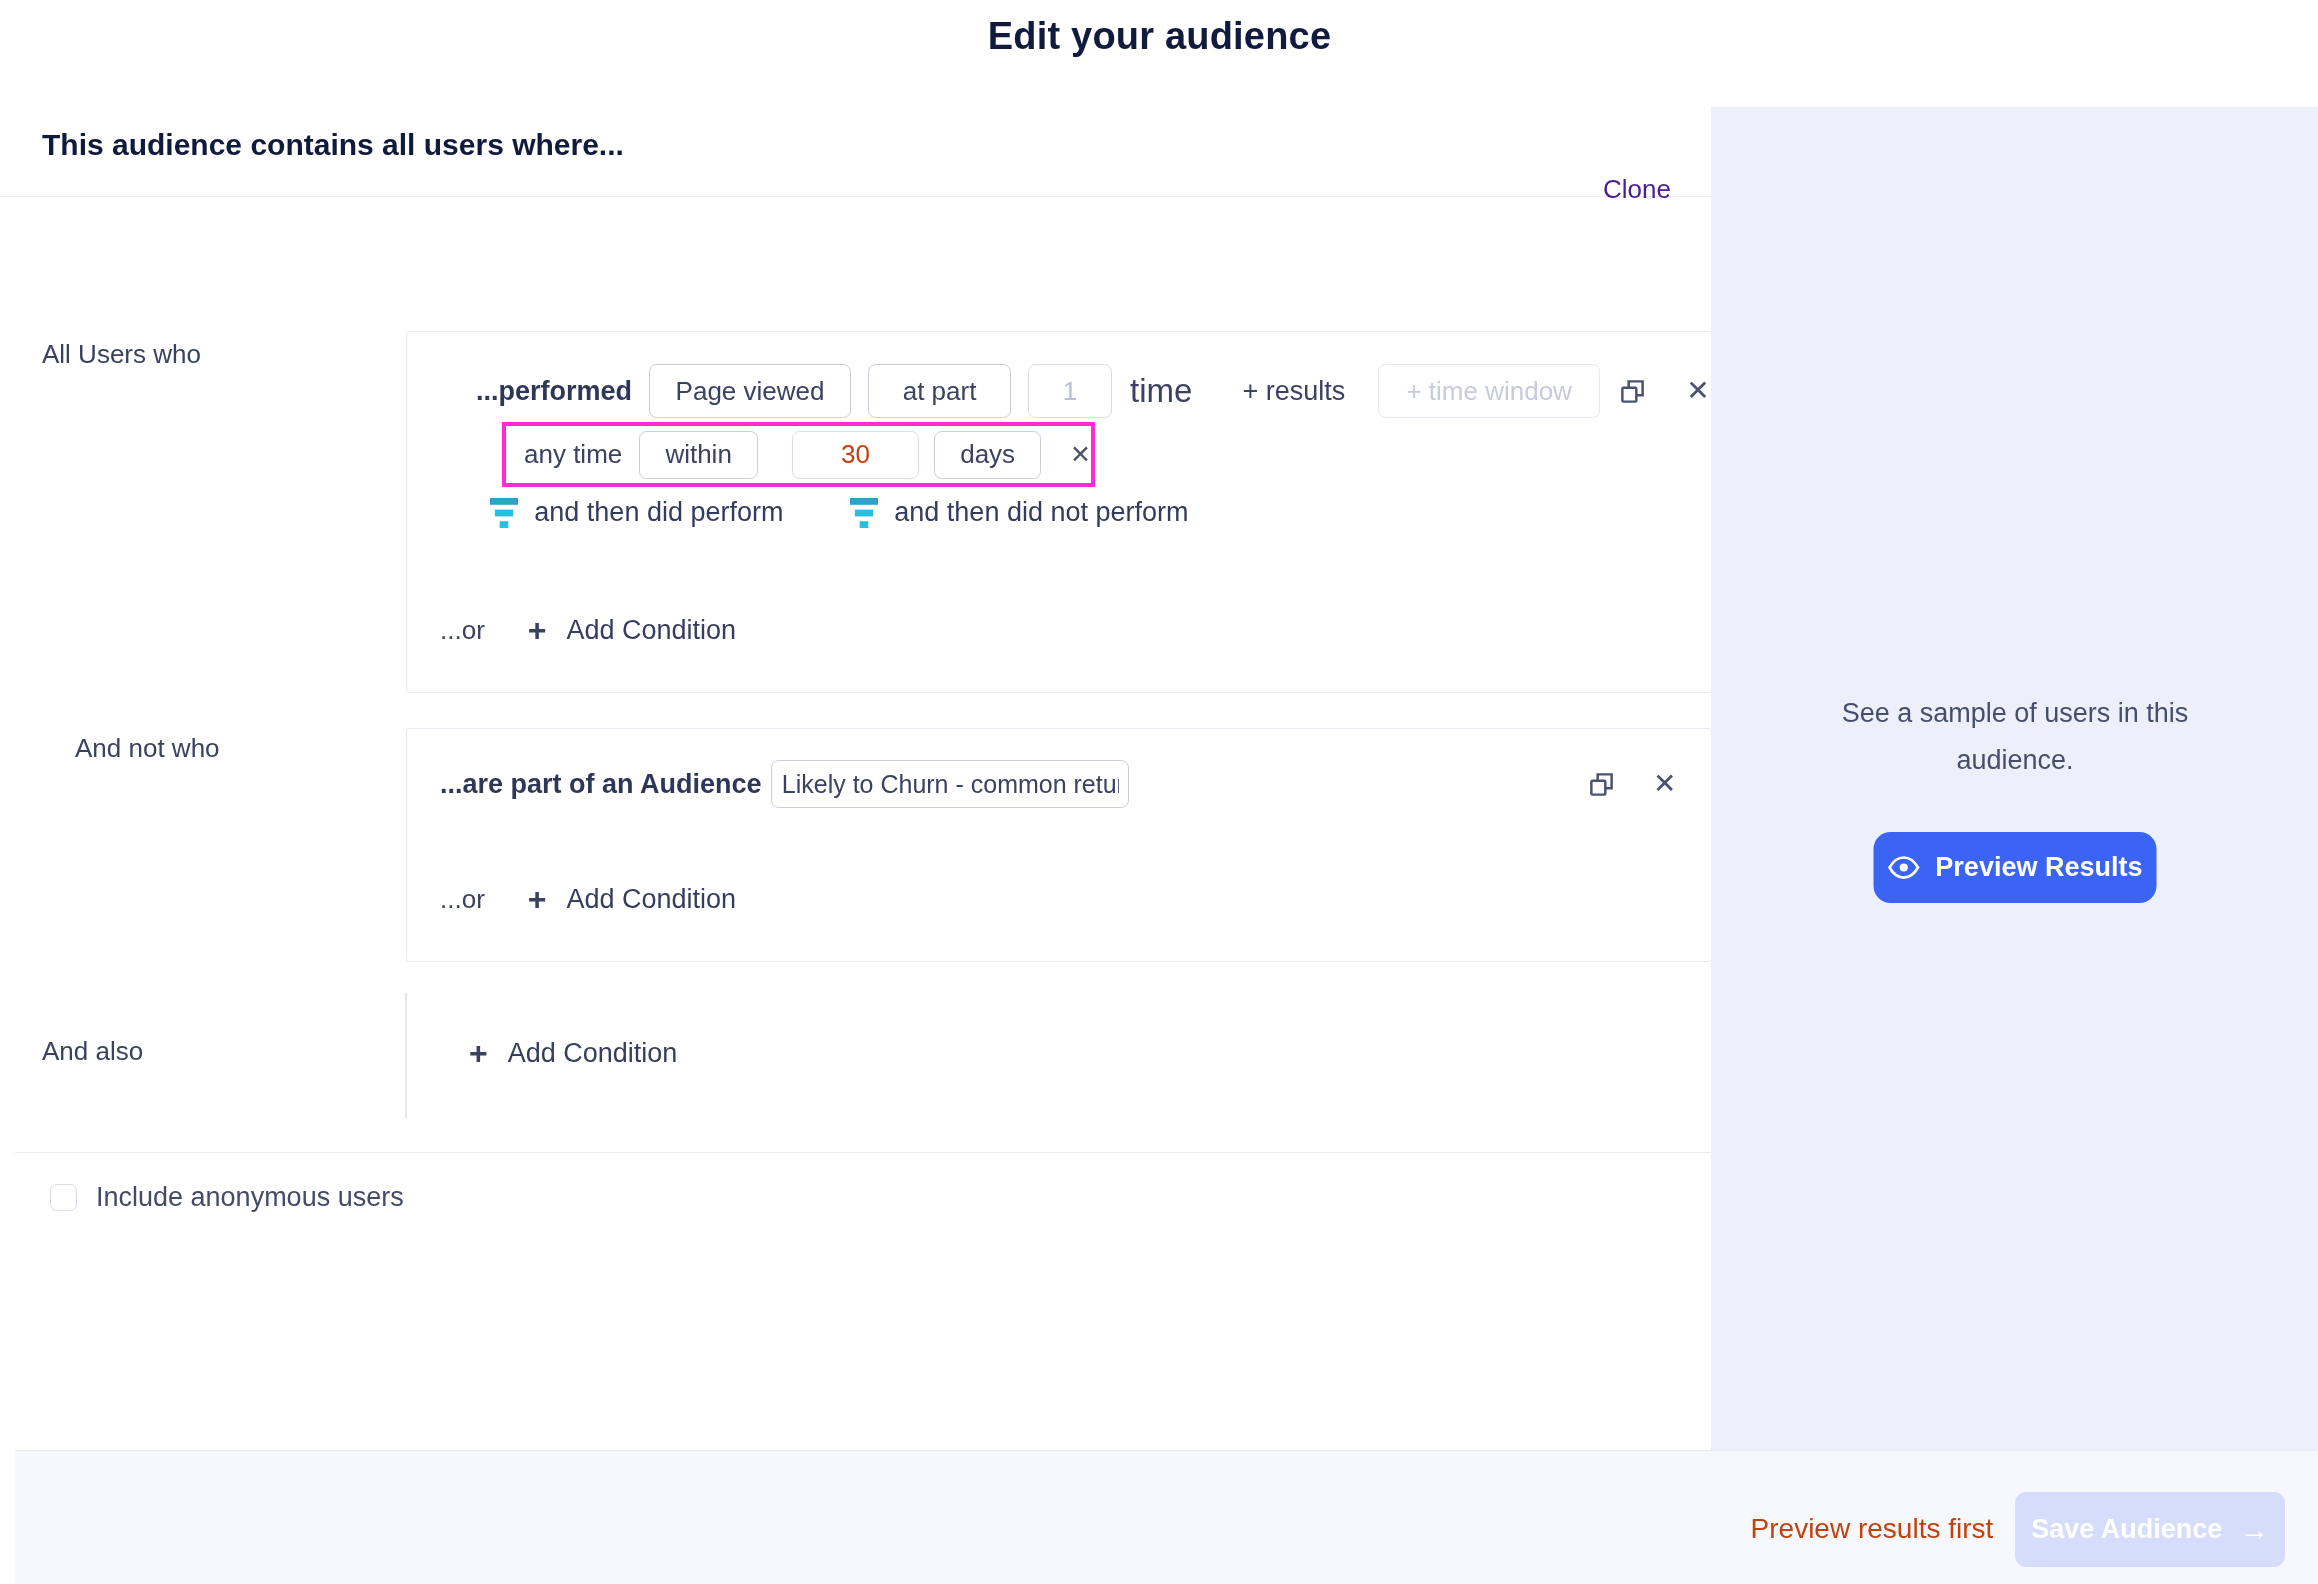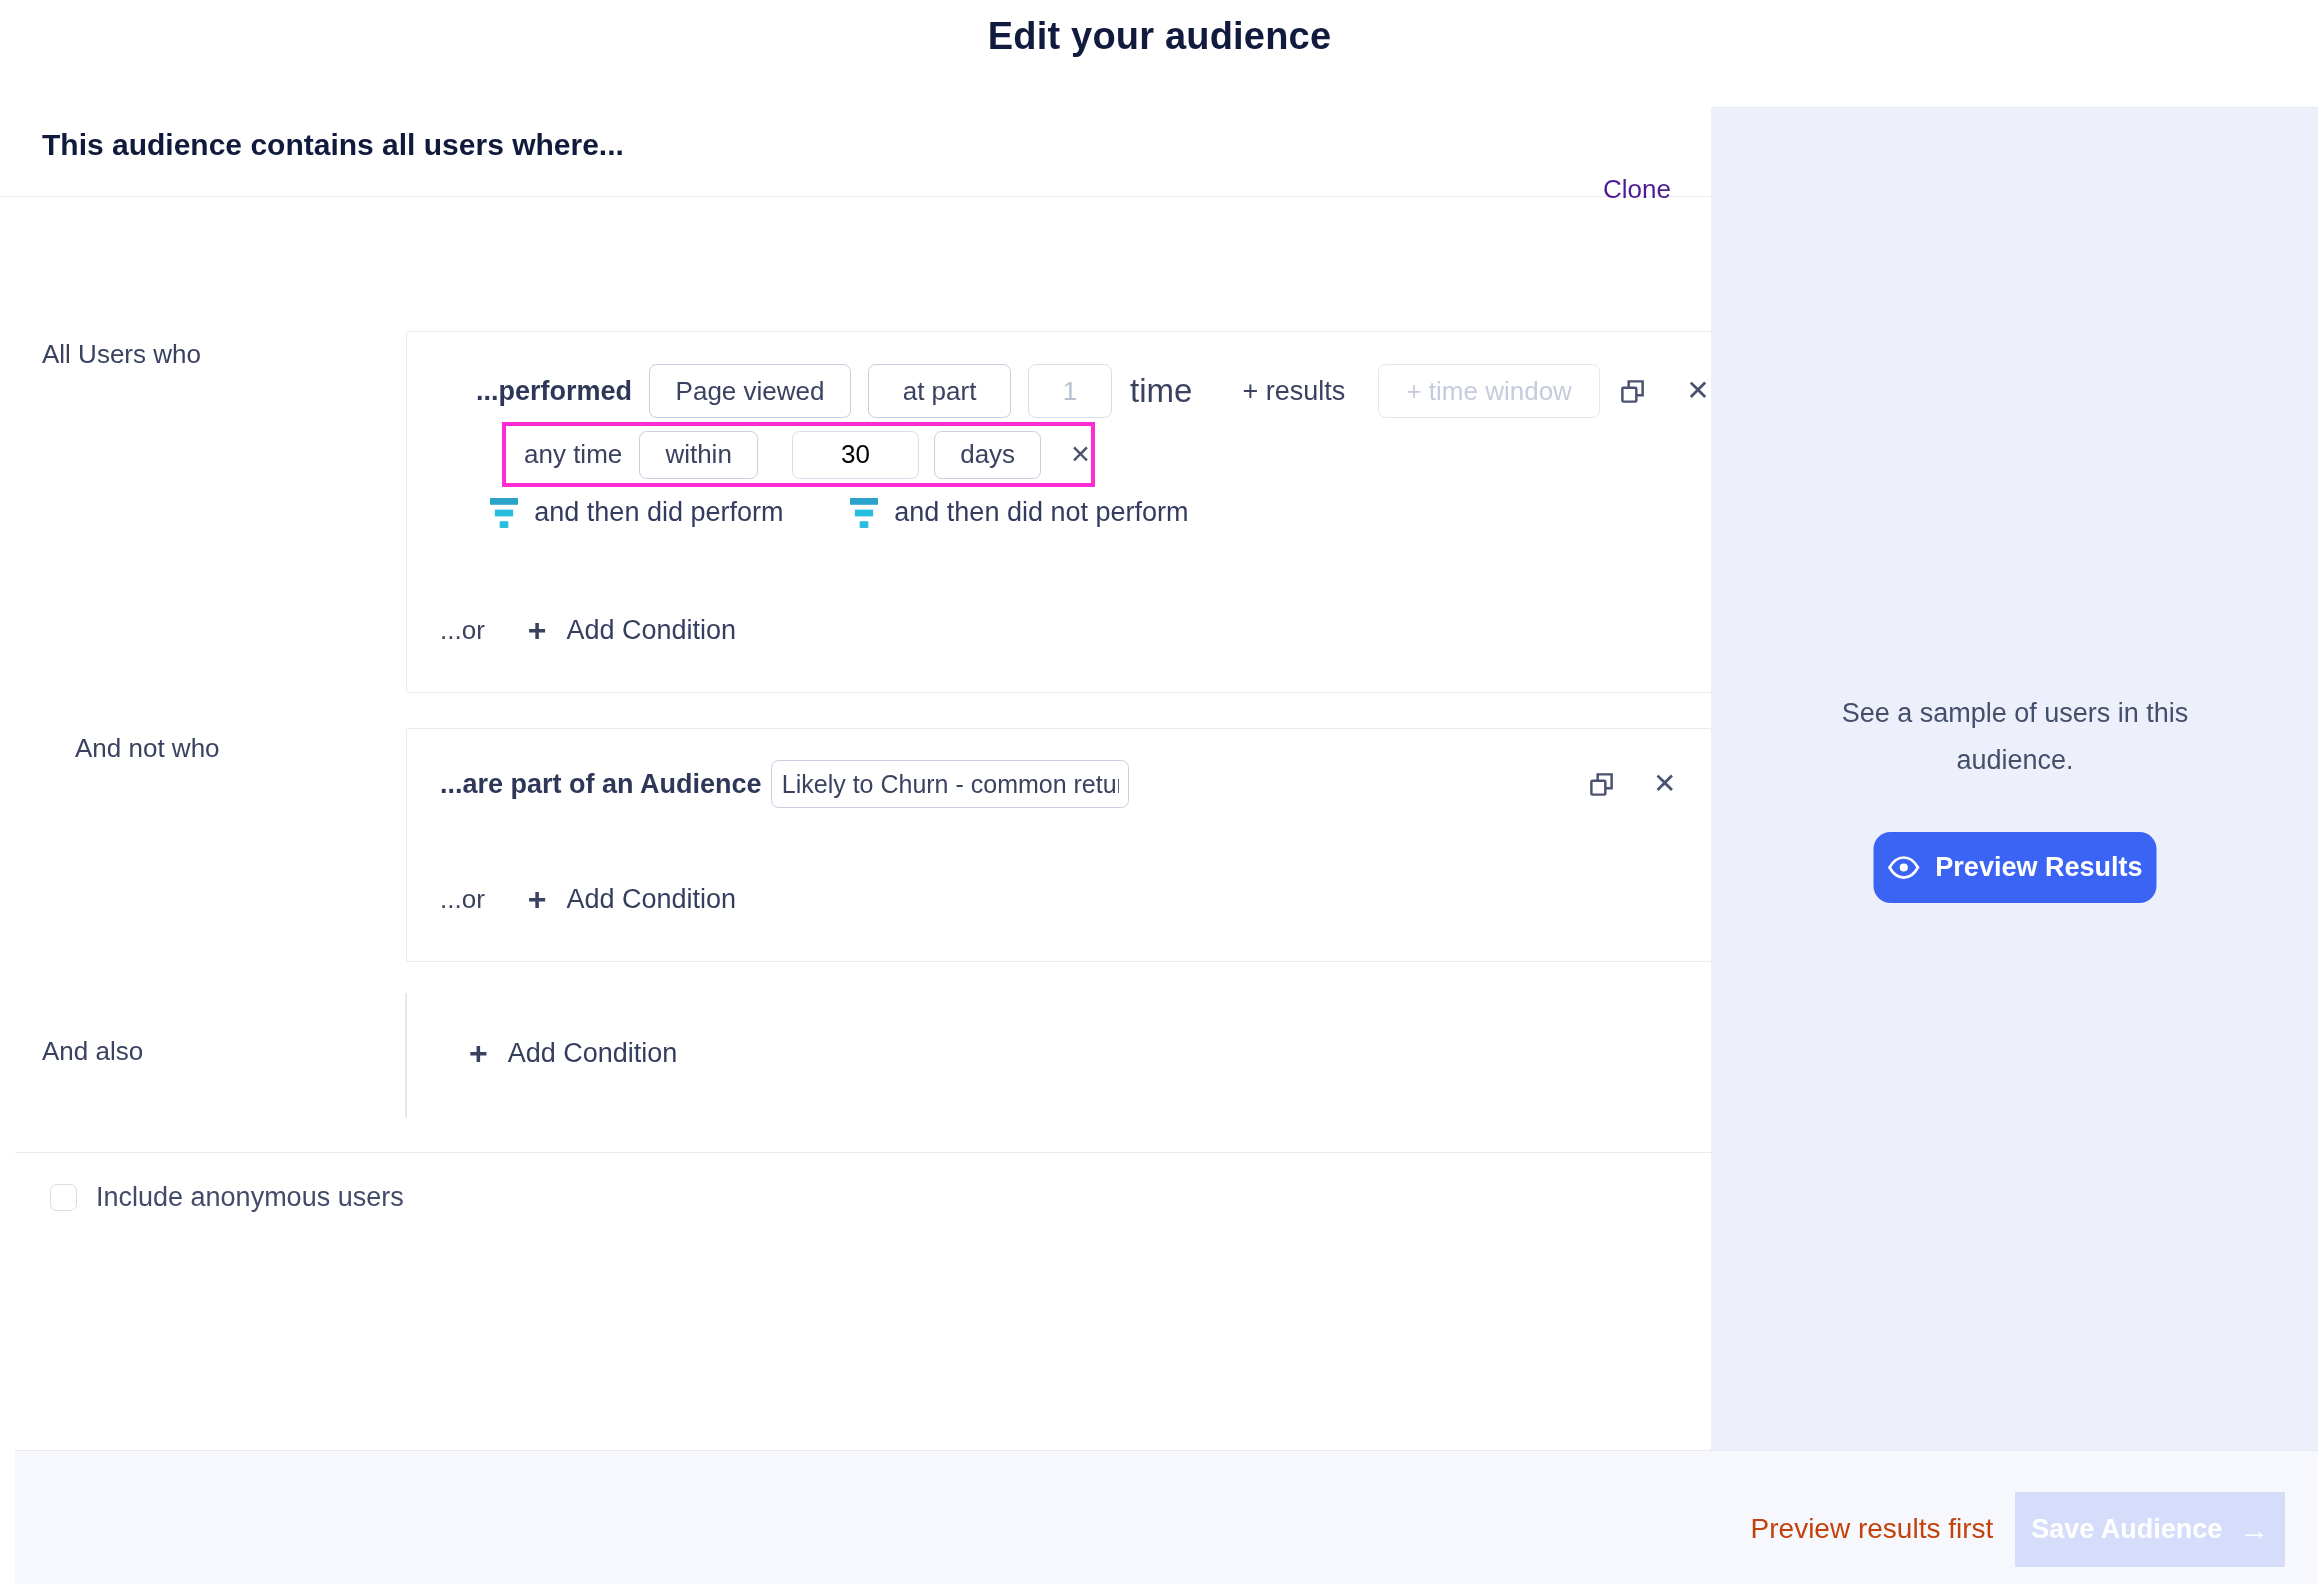--- a/index.html
+++ b/index.html
@@ -43,21 +43,21 @@
   .icon-btn{background:none;border:none;padding:0;cursor:pointer;display:inline-flex;align-items:center;}
   .copy-btn{margin-left:19px;}
   .close-glyph{font-size:28px;color:#4A5270;line-height:1;}
   .row-close{margin-left:40px;}
 
   .time-window-row{position:absolute;left:95px;top:90px;width:593px;height:65px;box-sizing:border-box;
     border:4.8px solid #FF2BD3;display:flex;align-items:center;padding-left:18px;white-space:nowrap;}
   .tw-label{font-size:26px;color:#3A4260;}
   .tw-op{margin-left:17px;width:128px;height:48px;}
   .tw-input{margin-left:34px;width:127px;height:48px;box-sizing:border-box;border:1px solid #D9DDE9;
-    border-radius:7.6px;font-size:26px;color:#000000;text-align:center;font-family:inherit;background:#fff;}
+    border-radius:7.6px;font-size:26px;color:#c2410c;text-align:center;font-family:inherit;background:#fff;}
   .tw-unit{margin-left:15.3px;width:115px;height:48px;}
   .tw-close{margin-left:29px;}
   .tw-close .close-glyph{font-size:25px;}
 
   .then-link{position:absolute;display:flex;align-items:center;gap:16.3px;font-size:27px;color:#333C5E;
     background:none;border:none;font-family:inherit;cursor:pointer;white-space:nowrap;padding:0;}
   #then-perform{left:83px;top:165px;}
   #then-not-perform{left:443px;top:165px;}
 
   .or-row{position:absolute;display:flex;align-items:center;white-space:nowrap;}
@@ -90,21 +90,21 @@
   .sidebar-msg{position:absolute;left:50%;transform:translateX(-50%);top:582px;width:421px;
     text-align:center;font-size:27px;line-height:47px;color:#454E6B;}
   .preview-btn{position:absolute;left:50%;transform:translateX(-50%);top:724px;width:283px;height:71px;
     border-radius:17px;background:#3B64F4;border:none;display:flex;align-items:center;justify-content:center;
     gap:15.3px;color:#ffffff;font-size:27px;font-weight:600;font-family:inherit;cursor:pointer;}
 
   .footer{position:absolute;left:15.3px;top:1450px;width:2304px;height:135px;box-sizing:border-box;
     background:#F7F8FD;border-top:1.9px solid #E9EBF2;}
   .footer-hint{position:absolute;right:326px;top:78px;transform:translateY(-50%);
     font-size:28px;color:#c2410c;white-space:nowrap;}
-  .save-btn{position:absolute;left:2000px;top:41px;width:270px;height:75px;border-radius:1px;
+  .save-btn{position:absolute;left:2000px;top:41px;width:270px;height:75px;border-radius:11px;
     background:#D5DDFB;border:none;color:#ffffff;font-size:27px;font-weight:600;
     display:flex;align-items:center;justify-content:center;gap:17px;font-family:inherit;cursor:not-allowed;}
   .arrow-glyph{font-size:30px;line-height:1;}
 
   svg{display:block;}
 </style>
 </head>
 <body>
 
 <div id="app">

